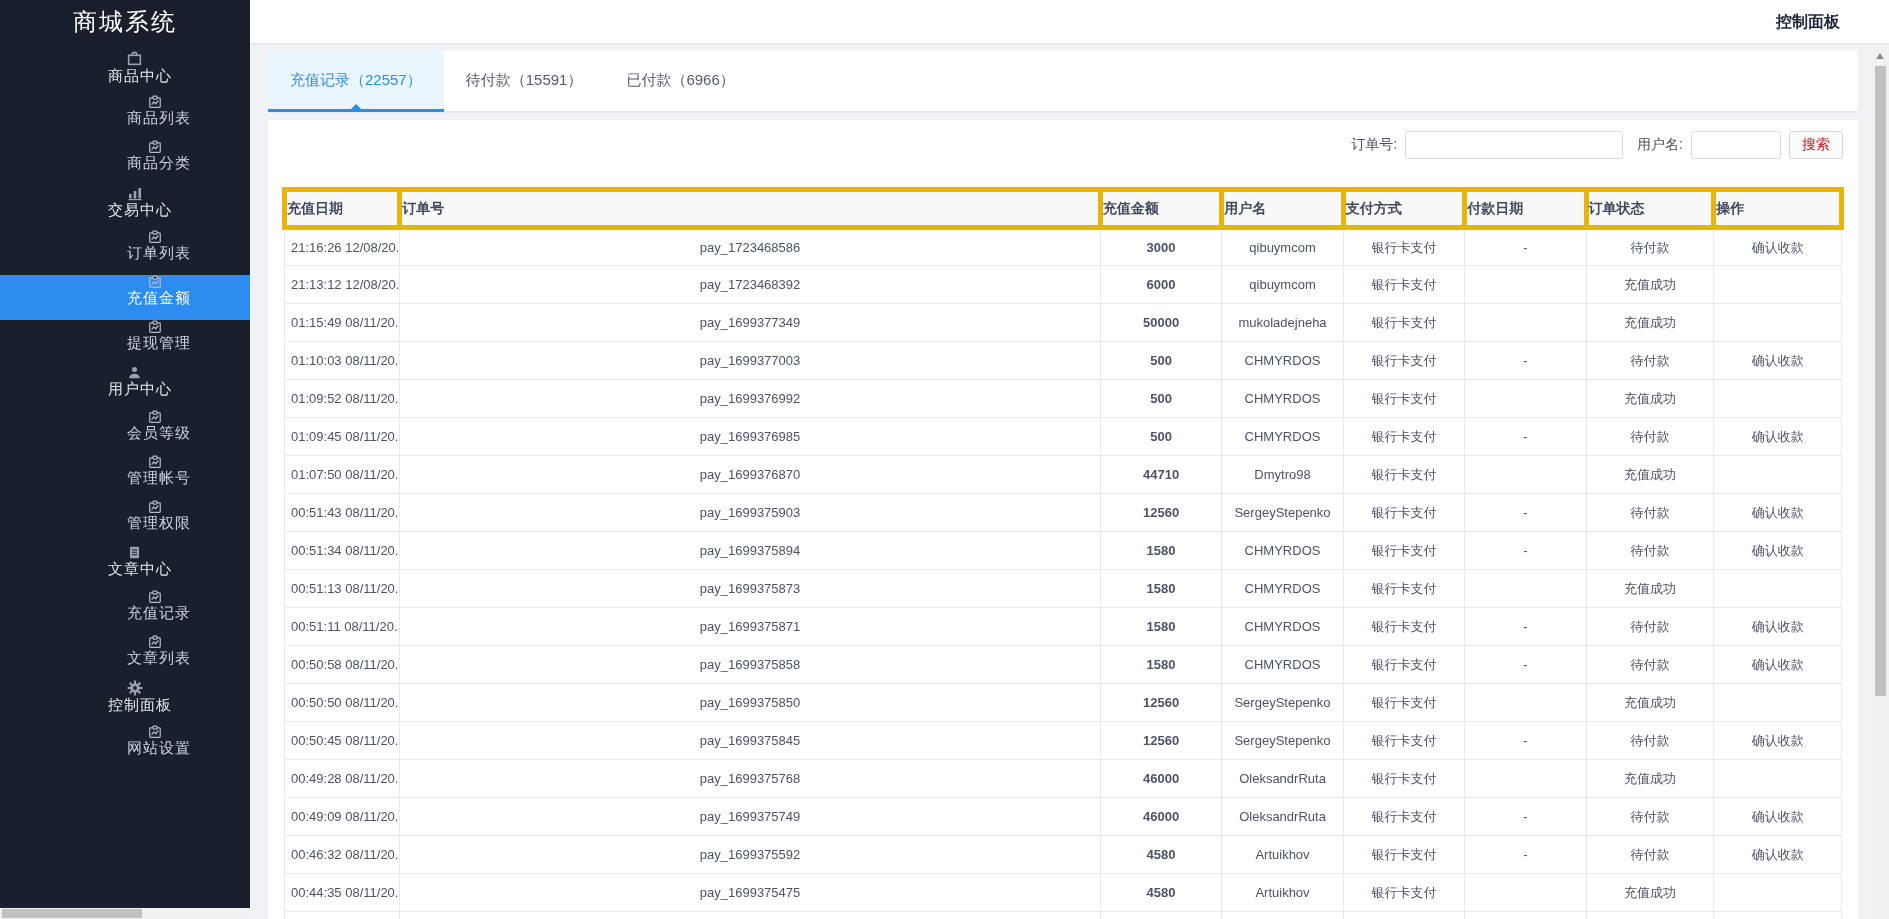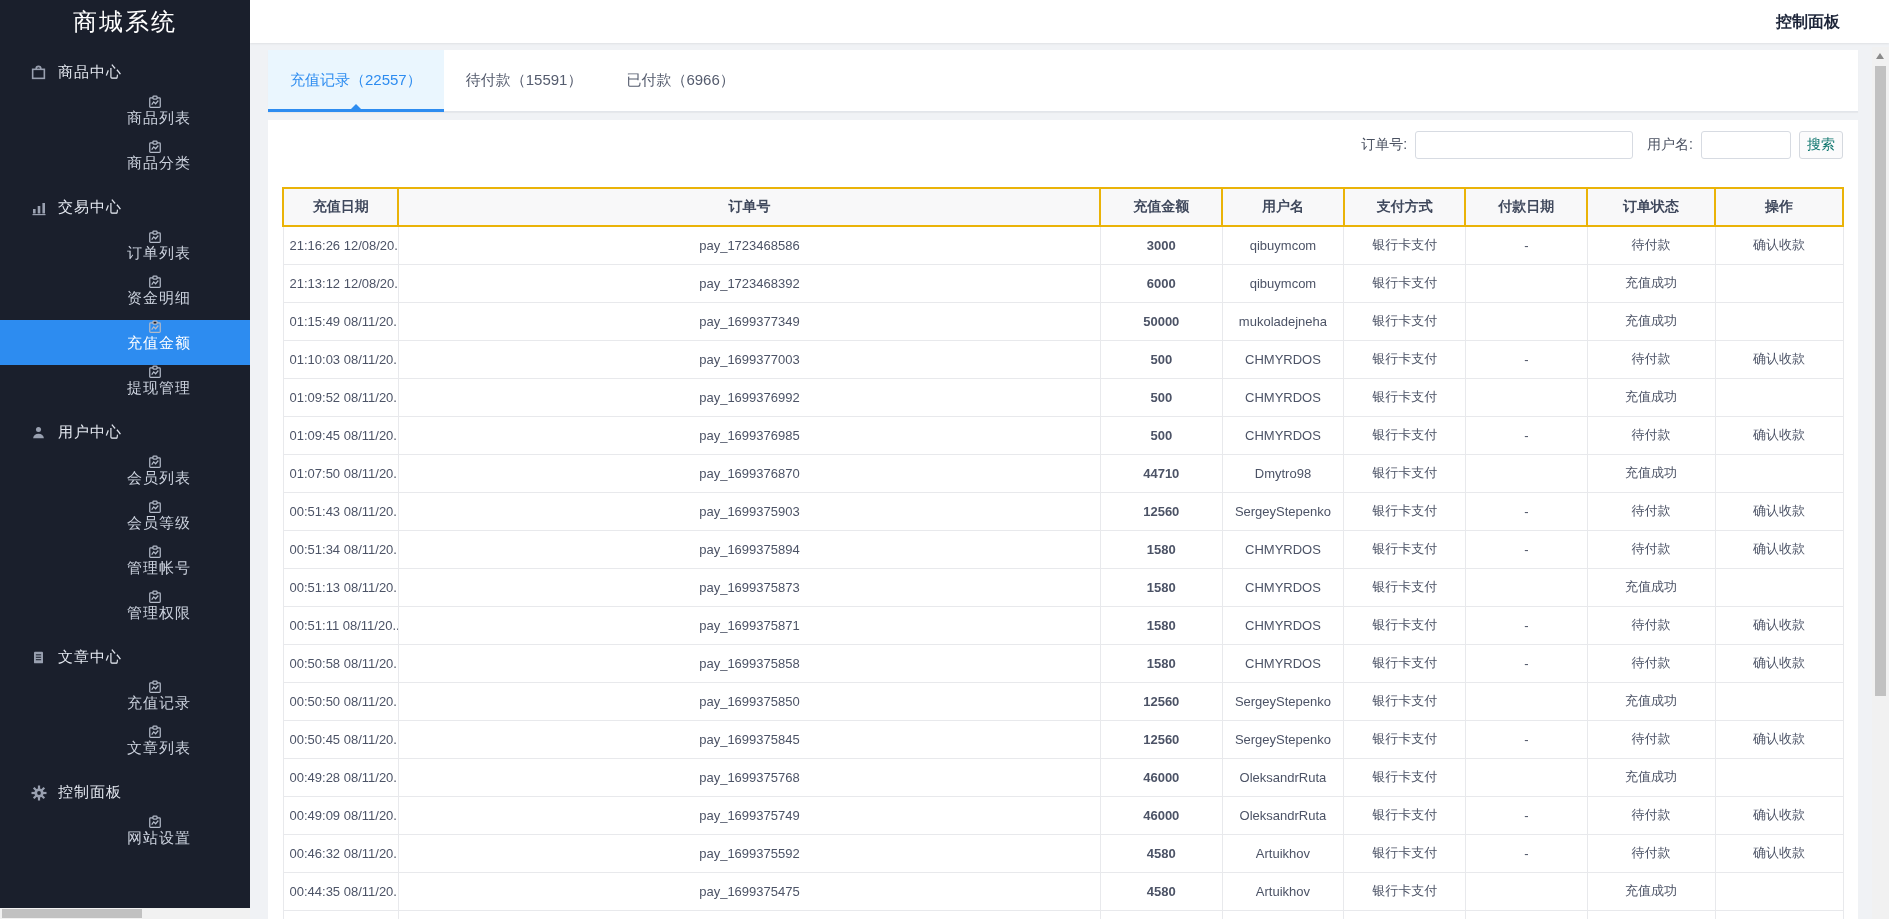--- a/index.html
+++ b/index.html
@@ -8,21 +8,21 @@
     position:relative;
     font-family:"Liberation Sans","DejaVu Sans",sans-serif;
     background:#f0f2f5;
     color:#495060;
   }
   
   #sidebar { position:absolute; left:0; top:0; width:250px; height:919px; background:#1a1f2c; z-index:6; }
   #logo { height:40px; line-height:44px; text-align:center; color:#ffffff; font-size:24px; letter-spacing:2px; }
   #side-nav { padding-top:10px; list-style:none; }
   .menu-item { height:45px; display:flex; align-items:center; cursor:pointer; font-size:15px; letter-spacing:1px; }
-  .menu-item.top { padding-left:30px; color:#e4e8f0; }
+  .menu-item.top { padding-left:30px; color:#e4e8f0;flex-direction:column; }
   .menu-item.sub { padding-left:68px; color:#ccd2de;flex-direction:column; }
   .menu-item .mi-icon { display:inline-flex; width:17px; justify-content:center; margin-right:11px; }
   .menu-item.sub .mi-icon { width:14px; margin-right:9px; }
   .menu-item.active { background:#2d8cf0; color:#ffffff; }
   .side-hscroll { position:absolute; bottom:0; left:0; width:250px; height:11px; background:#f1f1f1; }
   .side-hscroll .thumb { position:absolute; top:1px; left:2px; width:140px; height:9px; background:#c1c1c1; }
   
   #main { position:absolute; left:250px; top:0; right:0; bottom:0; }
   #topbar { position:absolute; left:0; right:0; top:0; height:43px; background:#ffffff; box-shadow:0 1px 2px rgba(0,0,0,.07); z-index:3; }
   #system-admin { position:absolute; right:49px; top:0; line-height:43px; font-size:16px; font-weight:bold; color:#1c2438; cursor:pointer; }
@@ -35,24 +35,24 @@
   .tab.active::before { content:""; position:absolute; bottom:2px; left:50%; margin-left:-5px;
       border-left:5px solid transparent; border-right:5px solid transparent; border-bottom:5px solid #2d8cf0; z-index:1; }
   
   #content-card { position:absolute; left:18px; top:120px; width:1590px; height:799px; background:#ffffff; overflow:hidden; }
   #search-row { position:absolute; top:11px; left:0; right:15px; height:28px; display:flex; justify-content:flex-end; align-items:center; font-size:14px; color:#495060; }
   #search-row label { margin-right:8px; }
   .txt-input { height:28px; border:1px solid #d7dbe2; border-radius:3px; background:#fff; padding:0 7px; font-size:13px; color:#495060; outline:none; }
   #order-input { width:218px; }
   #user-input { width:90px; margin-right:8px; }
   #user-label { margin-left:14px; }
-  #search-btn { width:44px; height:28px; border:1px solid #d5d9df; border-radius:3px; background:#fbfbfc; font-size:14px; color:#0f766e; cursor:pointer; font-family:inherit; }
+  #search-btn { width:54px; height:28px; border:1px solid #d5d9df; border-radius:3px; background:#fbfbfc; font-size:14px; color:#b91c1c; cursor:pointer; font-family:inherit; }
   
   #records-table { position:absolute; left:14px; top:67px; width:1562px; border-collapse:collapse; table-layout:fixed; }
-  #records-table th { height:38px; background:#f8f8f9; border:2px solid #eab308; font-size:14px; font-weight:bold; color:#3f485c; text-align:center; }
+  #records-table th { height:38px; background:#f8f8f9; border:5px solid #eab308; font-size:14px; font-weight:bold; color:#3f485c; text-align:left; }
   #records-table td { height:38px; border:1px solid #e8e9ec; font-size:13px; color:#4c5366; text-align:center; padding:0 6px; white-space:nowrap; overflow:hidden; }
   td.c-amount { color:#43b14b; font-weight:bold; }
   td.c-status.pending { color:#e8415c; }
   td.c-status.success { color:#64c46a; }
   td.c-action span { cursor:pointer; }
   
   #v-scrollbar { position:absolute; right:0; top:47px; bottom:0; width:17px; background:#f1f1f1; z-index:8; }
   #v-scrollbar .up-arrow { position:absolute; top:6px; left:4px; width:0; height:0;
       border-left:4.5px solid transparent; border-right:4.5px solid transparent; border-bottom:6px solid #8a8a8a; }
   #v-scrollbar .thumb { position:absolute; top:19px; left:3px; width:11px; height:630px; background:#c1c1c1; }
@@ -106,30 +106,20 @@
       <li class="menu-item sub">
         <span class="mi-icon">
           <svg width="14" height="14" viewBox="0 0 16 16" fill="none" stroke="#b3bac8" stroke-width="1.4">
             <rect x="2" y="3.2" width="12" height="11" rx="1"></rect>
             <rect x="5.7" y="1.2" width="4.6" height="3.4" rx="0.8" fill="#1a1f2c"></rect>
             <polyline points="4.2,11 6.5,7.8 8.7,10 11.8,6.3"></polyline>
           </svg>
         </span>
         <span>订单列表</span>
       </li>
-      <li class="menu-item sub">
-        <span class="mi-icon">
-          <svg width="14" height="14" viewBox="0 0 16 16" fill="none" stroke="#b3bac8" stroke-width="1.4">
-            <rect x="2" y="3.2" width="12" height="11" rx="1"></rect>
-            <rect x="5.7" y="1.2" width="4.6" height="3.4" rx="0.8" fill="#1a1f2c"></rect>
-            <polyline points="4.2,11 6.5,7.8 8.7,10 11.8,6.3"></polyline>
-          </svg>
-        </span>
-        <span>资金明细</span>
-      </li>
       <li class="menu-item sub active">
         <span class="mi-icon">
           <svg width="14" height="14" viewBox="0 0 16 16" fill="none" stroke="#b3bac8" stroke-width="1.4">
             <rect x="2" y="3.2" width="12" height="11" rx="1"></rect>
             <rect x="5.7" y="1.2" width="4.6" height="3.4" rx="0.8" fill="#1a1f2c"></rect>
             <polyline points="4.2,11 6.5,7.8 8.7,10 11.8,6.3"></polyline>
           </svg>
         </span>
         <span>充值金额</span>
       </li>
@@ -144,30 +134,20 @@
         <span>提现管理</span>
       </li>
       <li class="menu-item top">
         <span class="mi-icon">
           <svg width="15" height="15" viewBox="0 0 16 16" fill="#99a0b0">
             <circle cx="8" cy="4.8" r="2.7"></circle>
             <path d="M2.3 14 a5.7 4.8 0 0 1 11.4 0 z"></path>
           </svg>
         </span>
         <span>用户中心</span>
-      </li>
-      <li class="menu-item sub">
-        <span class="mi-icon">
-          <svg width="14" height="14" viewBox="0 0 16 16" fill="none" stroke="#b3bac8" stroke-width="1.4">
-            <rect x="2" y="3.2" width="12" height="11" rx="1"></rect>
-            <rect x="5.7" y="1.2" width="4.6" height="3.4" rx="0.8" fill="#1a1f2c"></rect>
-            <polyline points="4.2,11 6.5,7.8 8.7,10 11.8,6.3"></polyline>
-          </svg>
-        </span>
-        <span>会员列表</span>
       </li>
       <li class="menu-item sub">
         <span class="mi-icon">
           <svg width="14" height="14" viewBox="0 0 16 16" fill="none" stroke="#b3bac8" stroke-width="1.4">
             <rect x="2" y="3.2" width="12" height="11" rx="1"></rect>
             <rect x="5.7" y="1.2" width="4.6" height="3.4" rx="0.8" fill="#1a1f2c"></rect>
             <polyline points="4.2,11 6.5,7.8 8.7,10 11.8,6.3"></polyline>
           </svg>
         </span>
         <span>会员等级</span>

